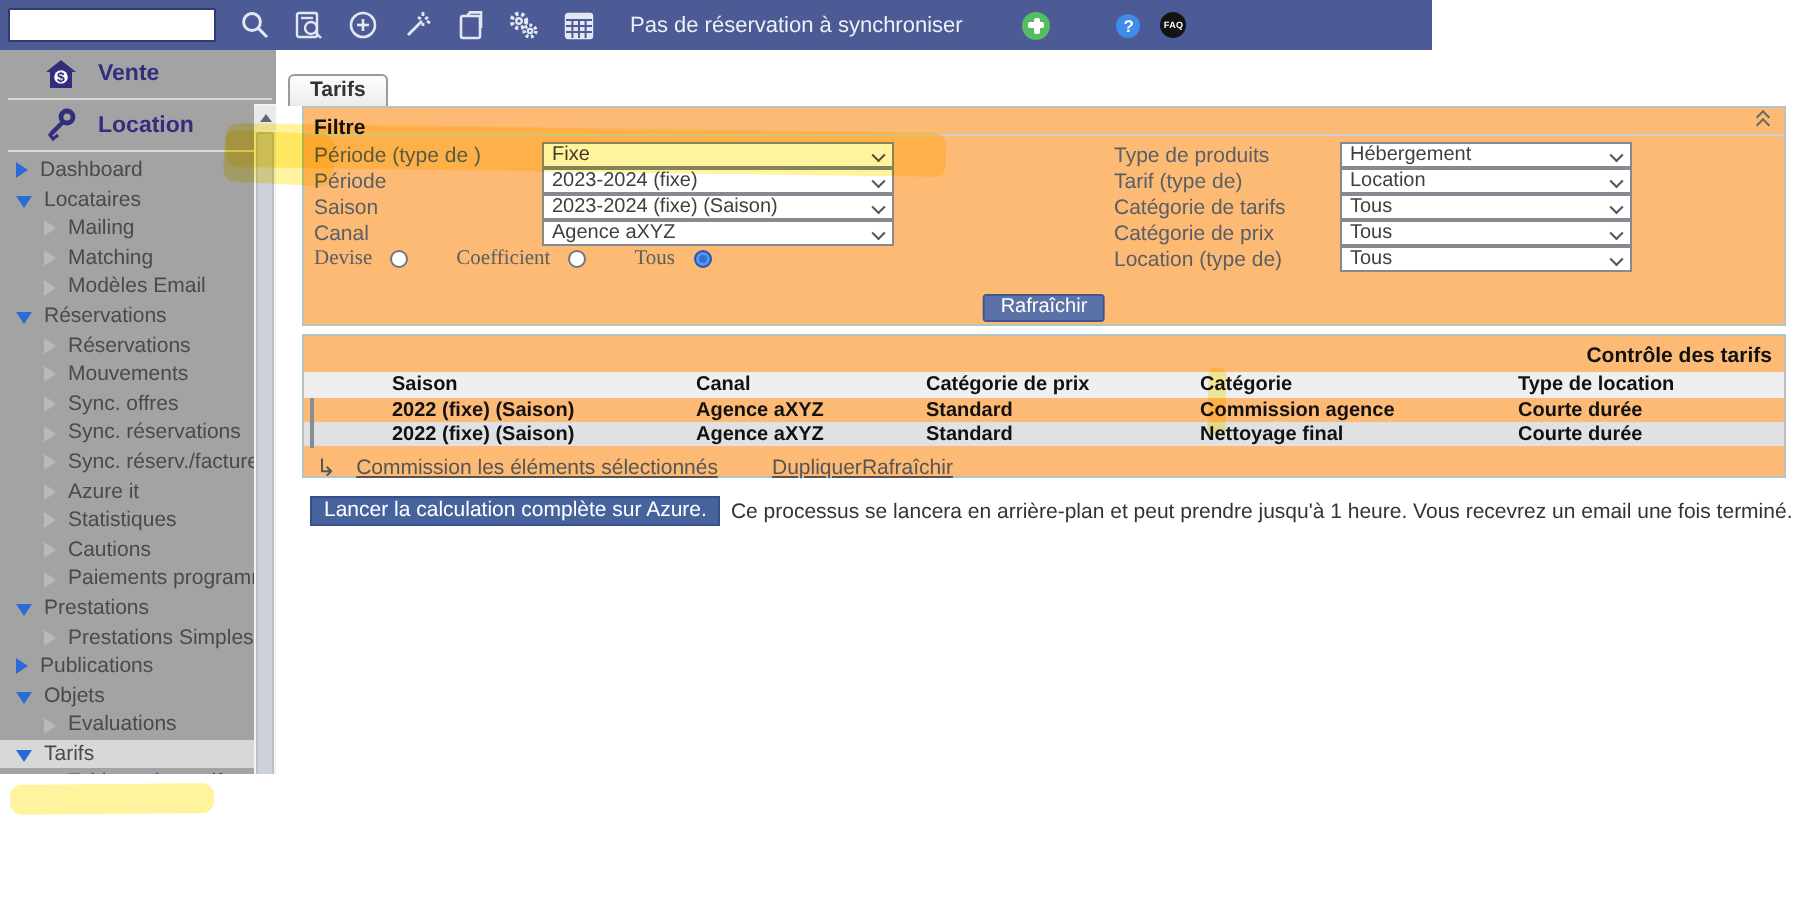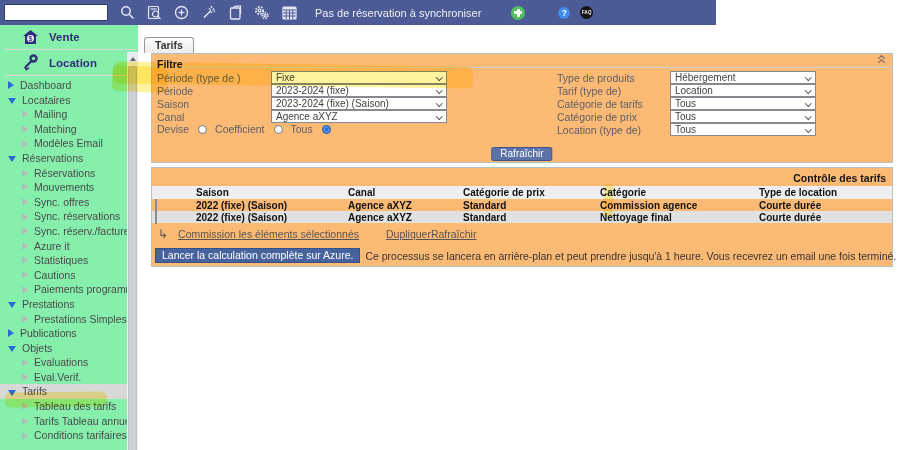--- a/index.html
+++ b/index.html
@@ -21,22 +21,22 @@
   .circ-sync { width:14px; height:14px; background:#53bd62; margin-left:30px; position:relative; }
   .circ-sync::before, .circ-sync::after { content:''; position:absolute; background:#fff; border-radius:1px; }
   .circ-sync::before { width:8px; height:2.4px; left:3px; top:5.8px; }
   .circ-sync::after  { width:2.4px; height:8px; left:5.8px; top:3px; }
   .circ-help { width:12px; height:12px; background:#3f8cea; color:#fff; font-size:8.5px;
     font-weight:bold; margin-left:33px; }
   .circ-faq { width:13px; height:13px; background:#141414; color:#fff; font-size:4.5px;
     font-weight:bold; margin-left:10px; letter-spacing:.2px; }
 
   
-  .sidebar { position:absolute; left:0; top:25px; width:138px; height:425px;
-    background:#86efac; overflow:hidden; }
+  .sidebar { position:absolute; left:0; top:25px; width:138px; height:362px;
+    background:#a3a3a3; overflow:hidden; }
   .side-section { display:flex; align-items:center; height:23px; padding-left:22px;
     color:#332d7d; font-weight:bold; font-size:11.5px; cursor:pointer; }
   .side-section .sicon { margin-right:10px; display:flex; }
   .side-divider { height:1px; background:#d9d9d9; margin:1px 2px 1px 4px; }
   .tree { margin-top:2px; }
   .tree-item { height:14.6px; line-height:14.6px; font-size:10.5px; color:#4a4a4a;
     white-space:nowrap; cursor:pointer; display:flex; align-items:center; position:relative; }
   .tree-item.lvl1 { padding-left:8px; }
   .tree-item.lvl2 { padding-left:22px; }
   .tree-item .arrow { display:inline-block; width:0; height:0; margin-right:6px; flex:0 0 auto; }
@@ -74,32 +74,32 @@
     font-size:10px; color:#3f3f3f; line-height:11px; padding:0 14px 0 4px; cursor:pointer;
     white-space:nowrap; overflow:hidden; }
   .selectbox .chev { position:absolute; right:5px; top:2.6px; width:4.5px; height:4.5px;
     border-right:1.4px solid #555; border-bottom:1.4px solid #555; transform:rotate(45deg); }
   .f-left  .f-label { position:absolute; left:5px; }
   .f-left  .selectbox { left:119px; width:176px; }
   .f-right .f-label { position:absolute; left:405px; }
   .f-right .selectbox { left:518px; width:146px; }
 
   .radio-row { position:absolute; left:5px; top:68px; height:14px; display:flex; align-items:center; }
-  .radio-item { display:flex; align-items:center; margin-right:8px; cursor:pointer; }
+  .radio-item { display:flex; align-items:center; margin-right:24px; cursor:pointer;font-family:Liberation Serif, serif; }
   .radio-item .r-label { font-size:10.5px; color:#5a5f66; margin-right:9px; }
   .radio-item .r-circle { width:9px; height:9px; border:1px solid #6f767c; border-radius:50%; background:#fff; }
   .radio-item.checked .r-circle { background:#2f6fd6; border-color:#2457b0;
     box-shadow:inset 0 0 0 1.5px #5e95e8; }
 
   .refresh-btn { position:absolute; left:50%; transform:translateX(-50%); top:93px;
     height:14px; padding:0 8px; background:#5b72a8; border:1px solid #41568c; border-radius:2px;
     color:#fff; font-size:10px; line-height:12px; cursor:pointer; }
 
   
-  .table-panel { top:142px; width:742px; height:100px; }
+  .table-panel { top:142px; width:742px; height:72px; }
   .ctrl-label { text-align:right; font-size:10.5px; font-weight:bold; color:#111; padding:4px 6px 2px; }
   .grid-row { display:grid; grid-template-columns:44px 152px 115px 137px 159px auto;
     align-items:center; height:12px; font-size:10px; font-weight:bold; color:#111; }
   .grid-head { height:13px; background:#efefef; }
   .grid-row.alt { background:#e1e1e1; }
   .grid-row .cb { width:8px; height:8px; border:1px solid #878d93; background:#fff; margin-left:3px; cursor:pointer; }
   .actions-row { display:flex; align-items:center; margin:4px 0 0 6px; font-size:10.5px; color:#555; }
   .actions-row .indent-icon { color:#555; font-size:12px; margin-right:10px; }
   .action-link { text-decoration:underline; cursor:pointer; color:#555; }
   .actions-row .action-link:nth-of-type(1){ margin-right:56px; }
@@ -282,24 +282,20 @@
         <span class="arrow"></span>
         <span class="lbl">Publications</span>
       </div>
       <div class="tree-item lvl1 exp">
         <span class="arrow"></span>
         <span class="lbl">Objets</span>
       </div>
       <div class="tree-item lvl2 leaf">
         <span class="arrow"></span>
         <span class="lbl">Evaluations</span>
-      </div>
-      <div class="tree-item lvl2 leaf">
-        <span class="arrow"></span>
-        <span class="lbl">Eval.Verif.</span>
       </div>
       <div class="tree-item lvl1 exp sel">
         <span class="arrow"></span>
         <span class="lbl">Tarifs</span>
       </div>
       <div class="tree-item lvl2 leaf">
         <span class="arrow"></span>
         <span class="lbl">Tableau des tarifs</span>
       </div>
       <div class="tree-item lvl2 leaf">

